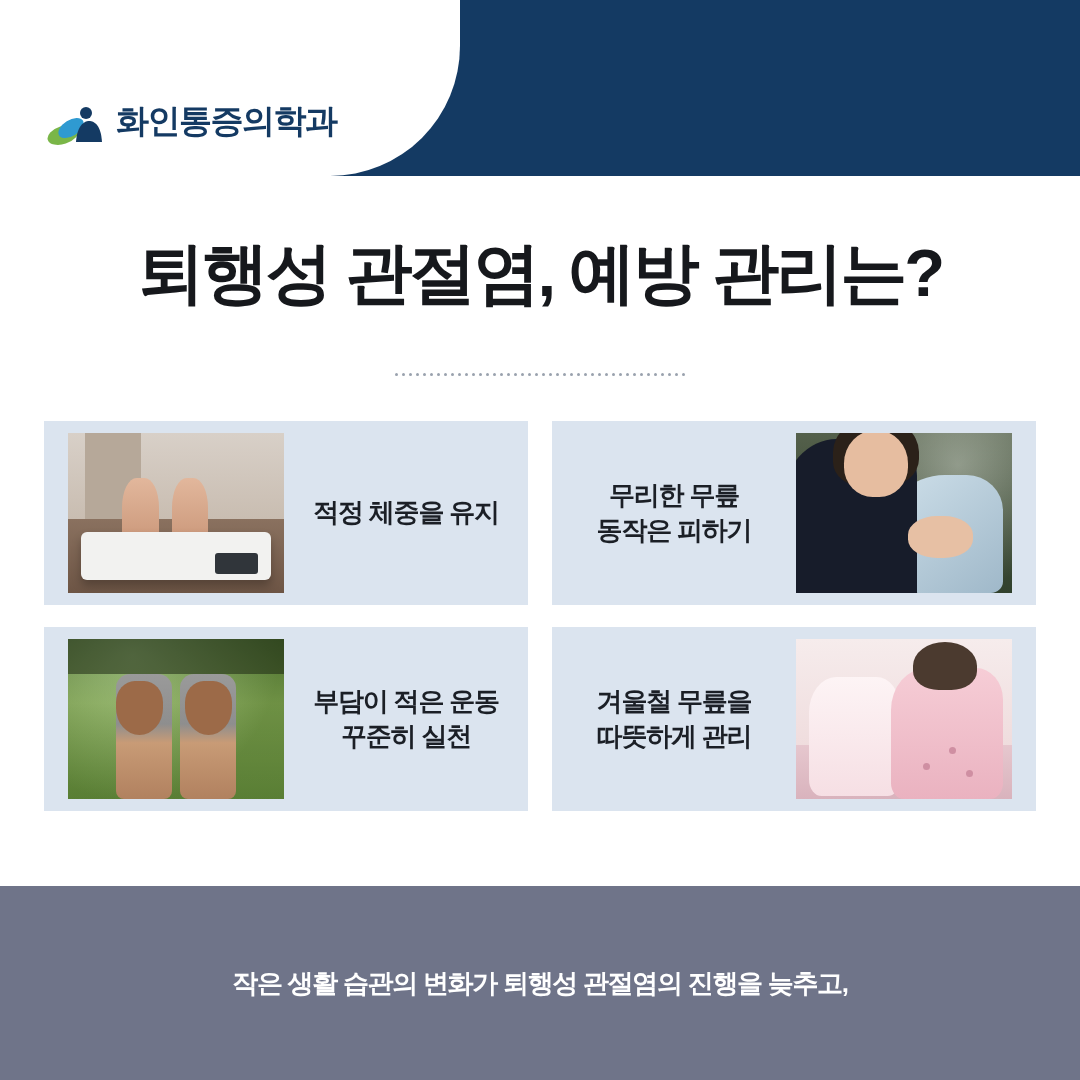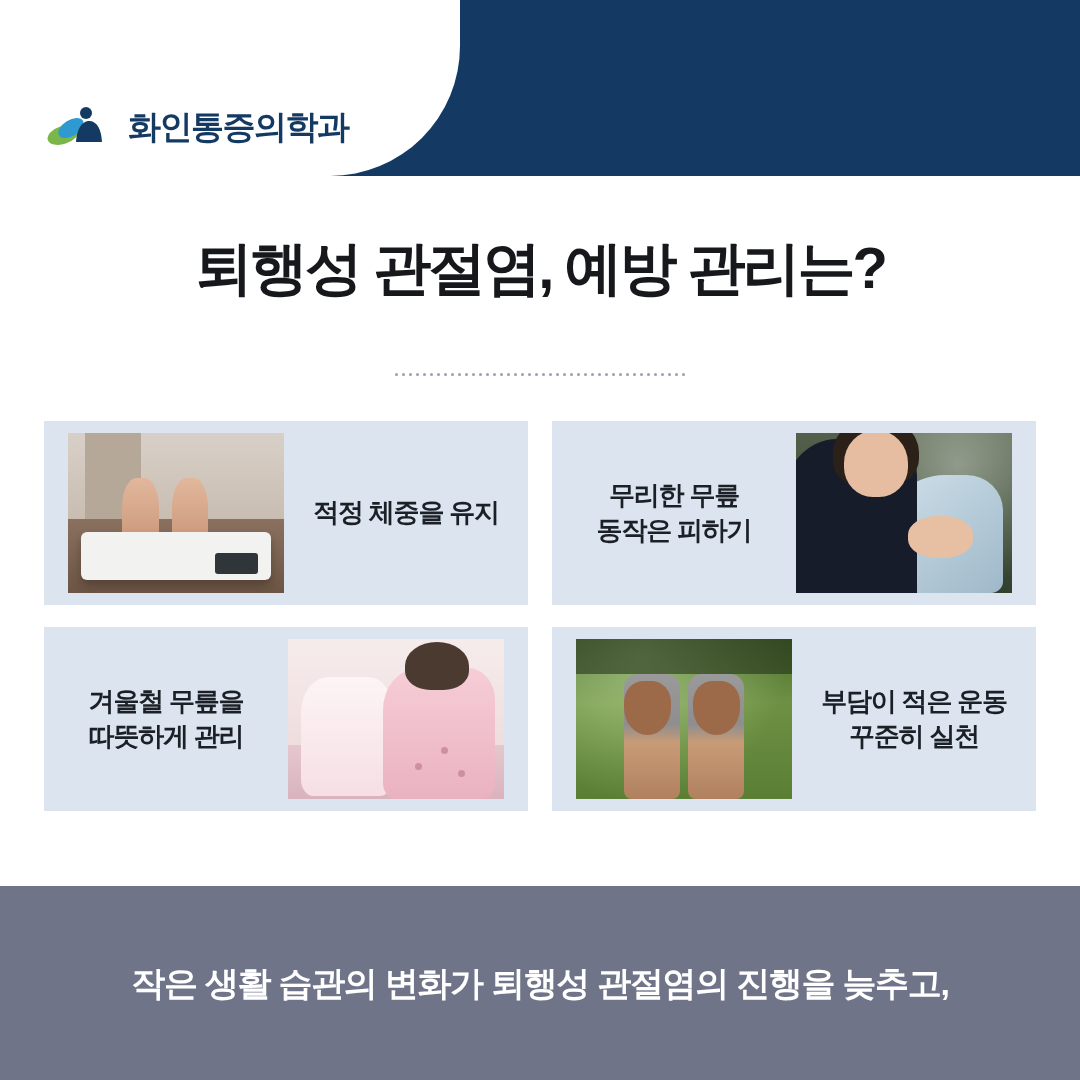--- a/index.html
+++ b/index.html
@@ -23,35 +23,35 @@
   }
   .header-white {
     position: absolute; top: 0; left: 0;
     width: 460px; height: 176px;
     background: #ffffff;
     border-bottom-right-radius: 130px;
   }
   .logo-wrap {
     position: absolute;
     top: 104px; left: 46px;
-    display: flex; align-items: center; gap: 20px; font-family: Liberation Serif, serif;
+    display: flex; align-items: flex-start; gap: 8px;
   }
   .logo-mark { width: 62px; height: 46px; position: relative; }
   .logo-text {
     font-size: 33px; font-weight: 700; letter-spacing: -1.5px;
     color: #143a63; white-space: nowrap;
     line-height: 1;
   }
 
   
   .title {
     position: absolute;
     top: 238px; left: 0; width: 1080px;
     text-align: center;
-    font-size: 58px; font-weight: 800;
+    font-size: 67px; font-weight: 800;
     letter-spacing: -3px;
     color: #16181c;
     line-height: 1.05;
     white-space: nowrap;
   }
   .dots {
     position: absolute;
     top: 368px; left: 50%; transform: translateX(-50%);
     width: 290px; height: 12px;
     display: flex; justify-content: space-between; align-items: center;
@@ -106,21 +106,21 @@
   .footer {
     position: absolute;
     left: 0; top: 886px;
     width: 1080px; height: 194px;
     background: #6f7489;
     display: flex; flex-direction: column;
     align-items: center; justify-content: center;
   }
   .footer-line {
     color: #ffffff;
-    font-size: 34px; font-weight: 700;
+    font-size: 26px; font-weight: 700;
     letter-spacing: -1.3px;
     line-height: 1.55;
     white-space: nowrap;
   }
 
   
   
   .ph-scale { background: linear-gradient(180deg,#cfc6bd 0%,#c4b8ad 44%,#8d7565 46%,#7d6453 100%); }
   .ph-scale .wall { position:absolute; inset:0 0 46% 0; background:linear-gradient(180deg,#d8d0c8,#c9bdb1); }
   .ph-scale .floor{ position:absolute; top:54%; left:0; right:0; bottom:0; background:linear-gradient(180deg,#8a715f,#6d5545); }
@@ -258,49 +258,49 @@
       <div class="thumb ph-knee">
         <div class="bg2"></div>
           <div class="knee"></div>
           <div class="torso"></div>
         <div class="hair"></div>
           <div class="head"></div>
           <div class="hand"></div>
       </div>
       <div class="card-label">무리한 무릎
 동작은 피하기</div>
+    </div>
+
+    <div class="card left-img">
+      <div class="thumb ph-grass">
+        <div class="blur"></div>
+          <div class="shadow"></div>
+        <div class="legL"></div>
+          <div class="legR"></div>
+        <div class="handL"></div>
+          <div class="handR"></div>
+      </div>
+      <div class="card-label">부담이 적은 운동
+꾸준히 실천</div>
     </div>
 
     <div class="card right-img">
       <div class="thumb ph-pink">
         <div class="wall"></div>
           <div class="floor"></div>
         <div class="kidA"></div>
           <div class="kidB"></div>
           <div class="hair"></div>
         <div class="dot1"></div>
           <div class="dot2"></div>
           <div class="dot3"></div>
       </div>
       <div class="card-label">겨울철 무릎을
 따뜻하게 관리</div>
     </div>
 
-    <div class="card left-img">
-      <div class="thumb ph-grass">
-        <div class="blur"></div>
-          <div class="shadow"></div>
-        <div class="legL"></div>
-          <div class="legR"></div>
-        <div class="handL"></div>
-          <div class="handR"></div>
-      </div>
-      <div class="card-label">부담이 적은 운동
-꾸준히 실천</div>
-    </div>
-
   </div>
 
   <div class="footer">
     <div class="footer-line">작은 생활 습관의 변화가 퇴행성 관절염의 진행을 늦추고,</div>
   </div>
 
 </div>
 
 </body></html>

